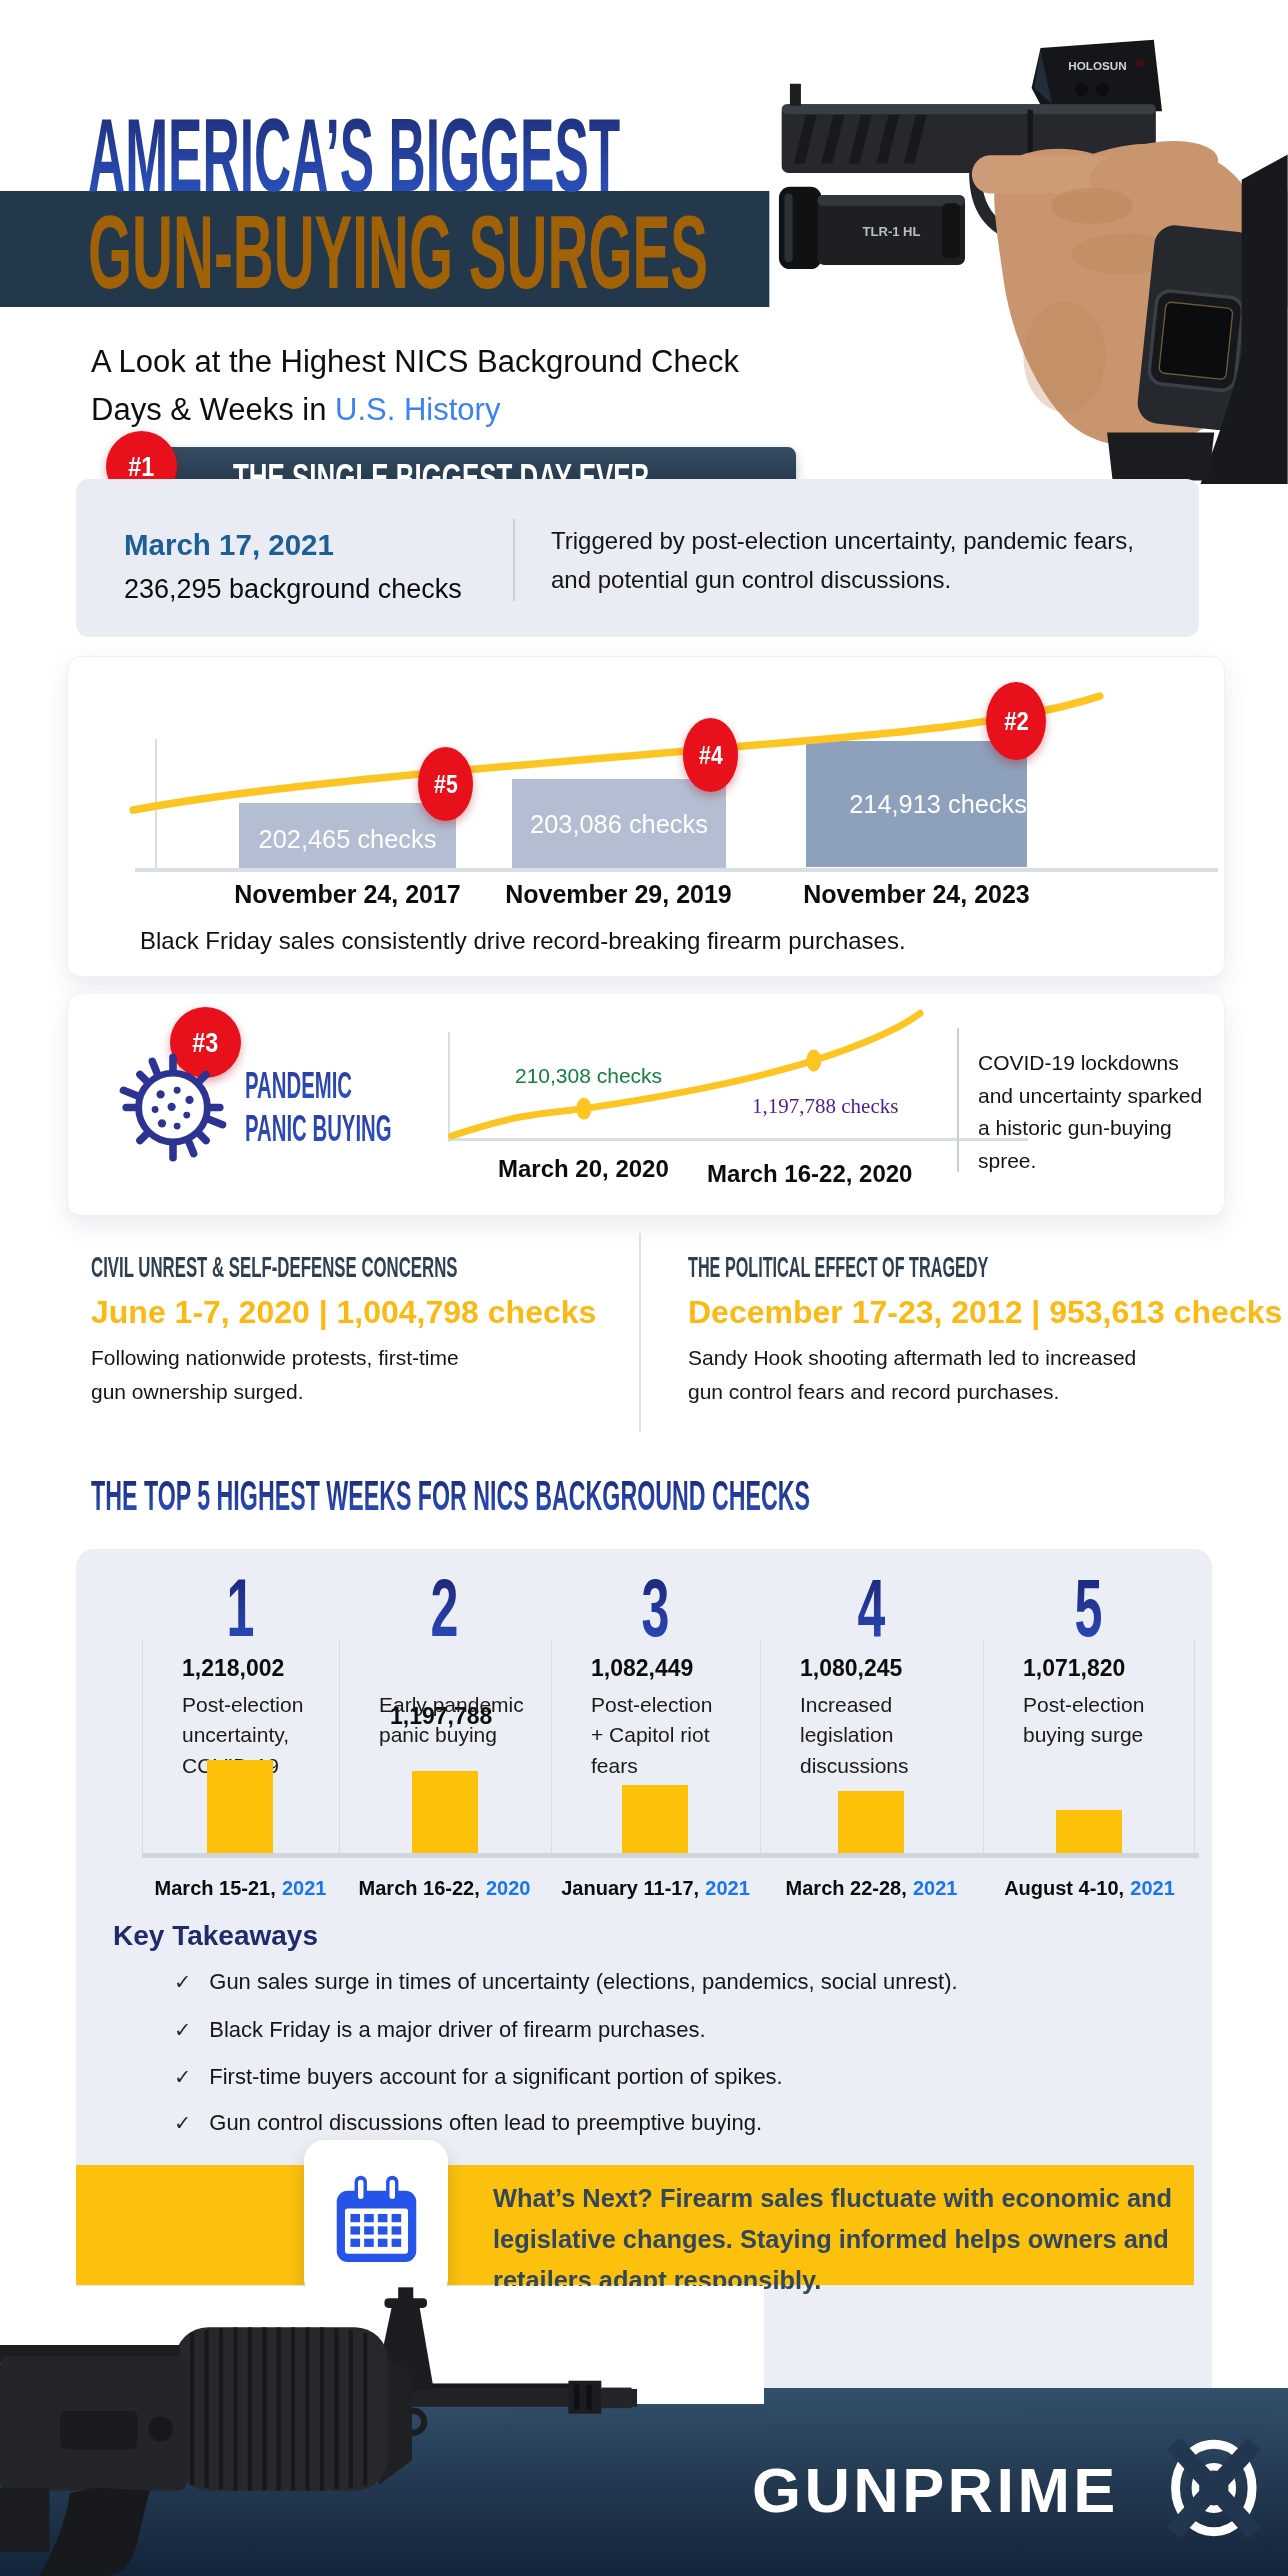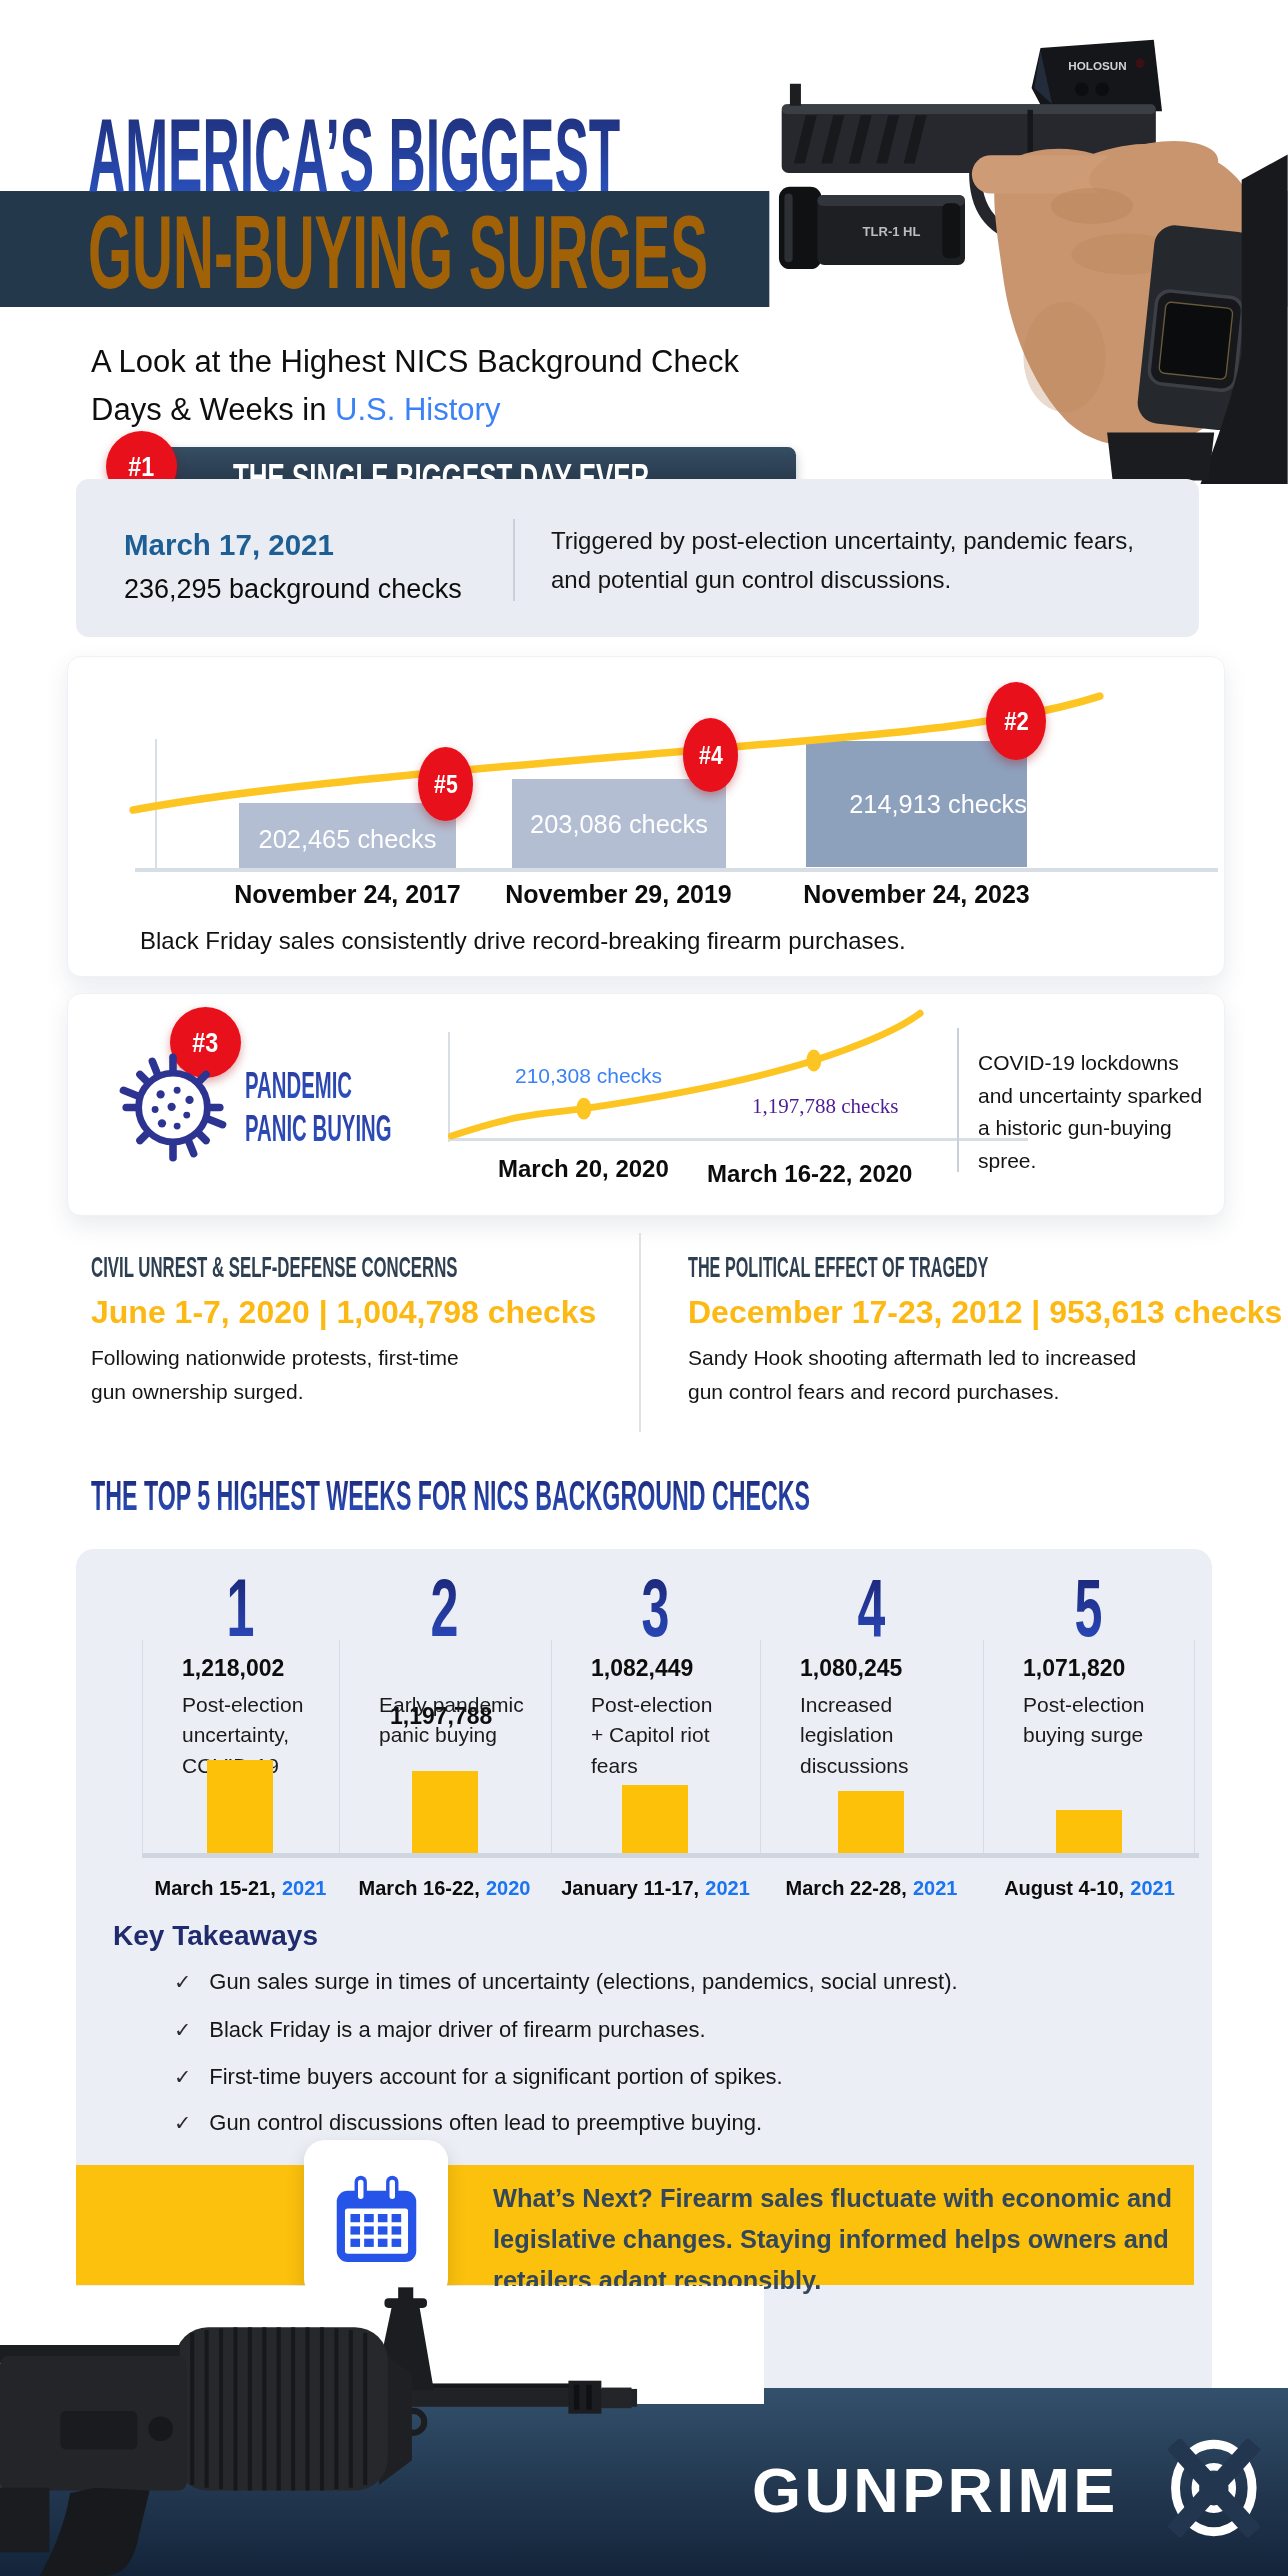--- a/index.html
+++ b/index.html
@@ -199,21 +199,21 @@
       <span class="cond gtext" style="--g1:#2B3A9D;--g2:#2B55C6;transform:scaleX(.55);">PANIC BUYING</span>
     </div>
 
     <div class="abs thinline" style="left:380px;top:38px;width:2.1px;height:110px;"></div>
     <div class="abs thinline" style="left:380px;top:144px;width:580px;height:3.4px;"></div>
     <svg class="abs" style="left:0;top:0;" width="1156" height="221" viewBox="0 0 1683 322">
       <path d="M558,207 C660,172 700,174 751,167 C880,148 990,127 1086,97 C1160,73 1212,50 1241,28" fill="none" stroke="#FDC521" stroke-width="10" stroke-linecap="round"></path>
       <ellipse cx="751" cy="167" rx="11" ry="16" fill="#FDC521"></ellipse>
       <ellipse cx="1086" cy="97" rx="11" ry="16" fill="#FDC521"></ellipse>
     </svg>
-    <div class="abs nowrap" style="left:447px;top:70px;font-size:21px;color:#3b82f6;">210,308 checks</div>
+    <div class="abs nowrap" style="left:447px;top:70px;font-size:21px;color:#15803d;">210,308 checks</div>
     <div class="abs nowrap" style="left:684px;top:100px;font-size:21px;color:#4c1d95;font-family:Liberation Serif, serif;">1,197,788 checks</div>
     <div class="abs nowrap" style="left:430px;top:161px;font-size:24px;font-weight:700;color:#0c0c0c;">March 20, 2020</div>
     <div class="abs nowrap" style="left:639px;top:166px;font-size:24px;font-weight:700;color:#0c0c0c;">March 16-22, 2020</div>
 
     <div class="abs divider-v" style="left:889px;top:34px;width:2.1px;height:144px;"></div>
     <div class="abs" style="left:910px;top:53px;width:230px;font-size:21px;line-height:1.55;color:#141414;">COVID-19 lockdowns and uncertainty sparked a historic gun-buying spree.</div>
   </div>
 
   <div class="abs divider-v" style="left:639px;top:1233px;width:2.1px;height:199px;background:#DFE3E9;"></div>
 

